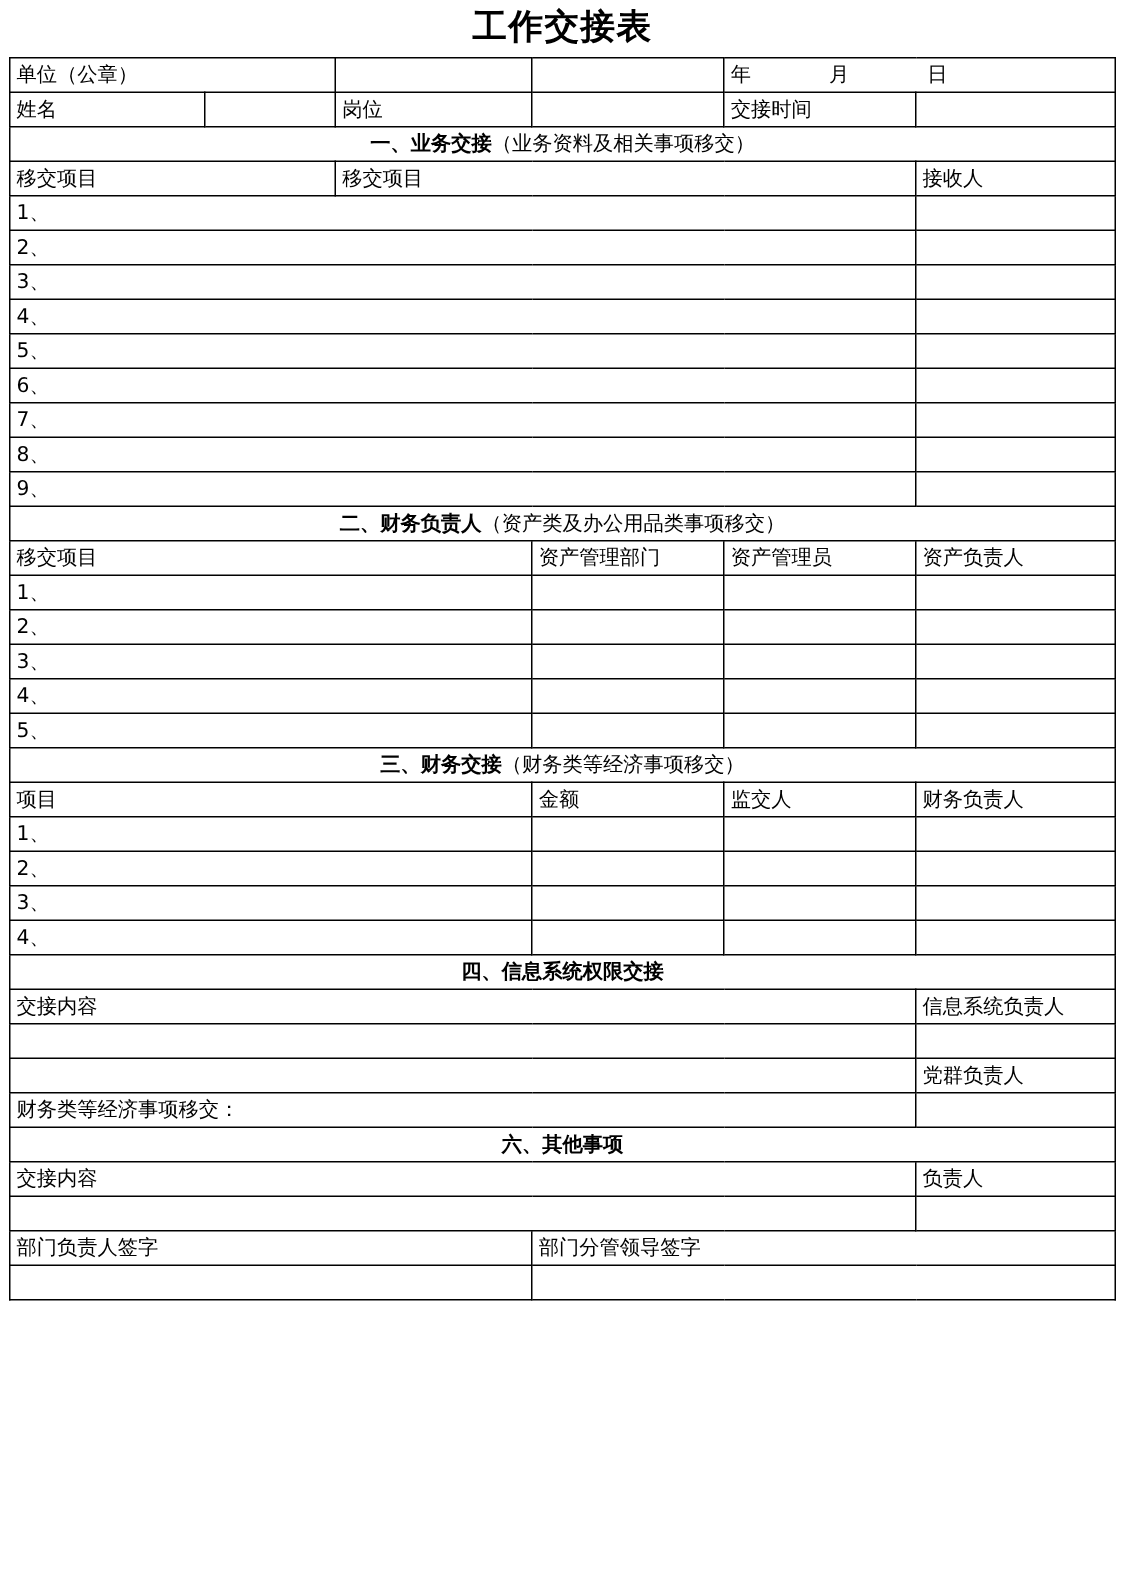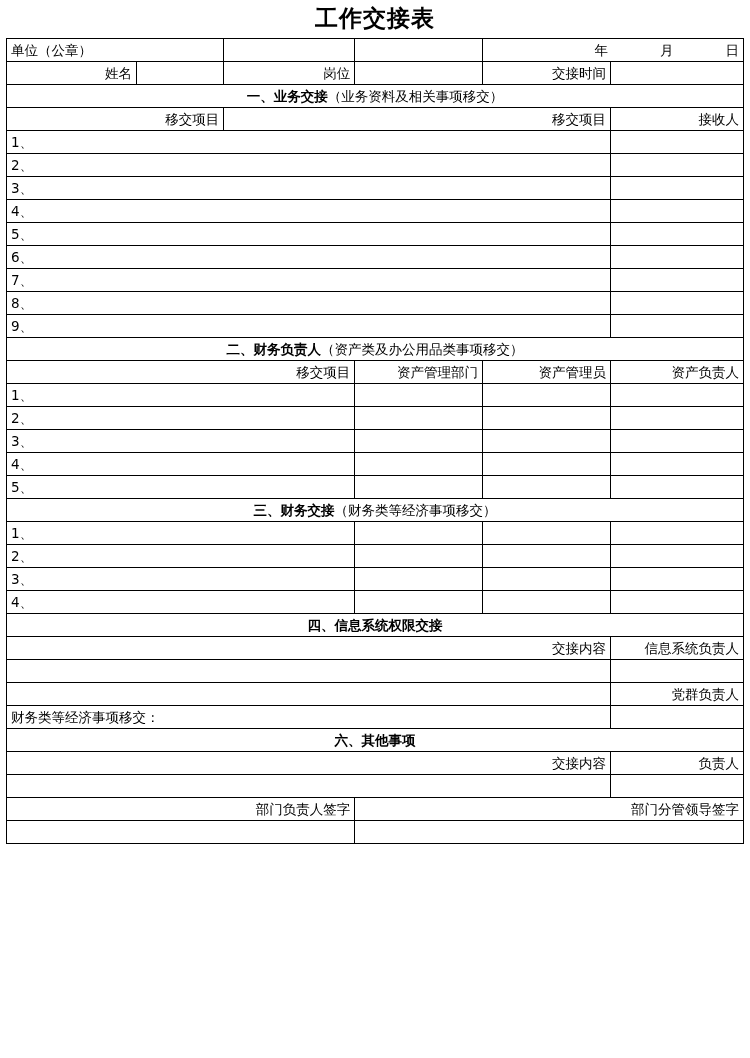--- a/index.html
+++ b/index.html
@@ -43,21 +43,21 @@
   }
   table.form td {
     border: 1px solid #000000;
     padding: 0 4px;
     height: 22px;
     line-height: 20px;
     vertical-align: middle;
     overflow: hidden;
     white-space: nowrap;
   }
-  td.c { text-align: right; }
+  td.c { text-align: left; }
   td.l { text-align: left; }
   td.blank { }
   td.section {
     text-align: center;
     height: 22px;
     font-size: 13.5px;
     border-radius: 11px;
   }
   .sec-num {
     font-weight: bold;
@@ -199,20 +199,26 @@
         <td class="num" colspan="3">5、</td>
         <td class="blank"></td>
         <td class="blank"></td>
         <td class="blank"></td>
       </tr>
 
       <tr>
         <td class="section" colspan="6"><span class="sec-num">三、</span><span class="sec-main">财务交接</span><span class="sec-sub">（财务类等经济事项移交）</span></td>
       </tr>
       <tr>
+        <td class="c hdr" colspan="3">项目</td>
+        <td class="c hdr">金额</td>
+        <td class="c hdr">监交人</td>
+        <td class="c hdr">财务负责人</td>
+      </tr>
+      <tr>
         <td class="num" colspan="3">1、</td>
         <td class="blank"></td>
         <td class="blank"></td>
         <td class="blank"></td>
       </tr>
       <tr>
         <td class="num" colspan="3">2、</td>
         <td class="blank"></td>
         <td class="blank"></td>
         <td class="blank"></td>

